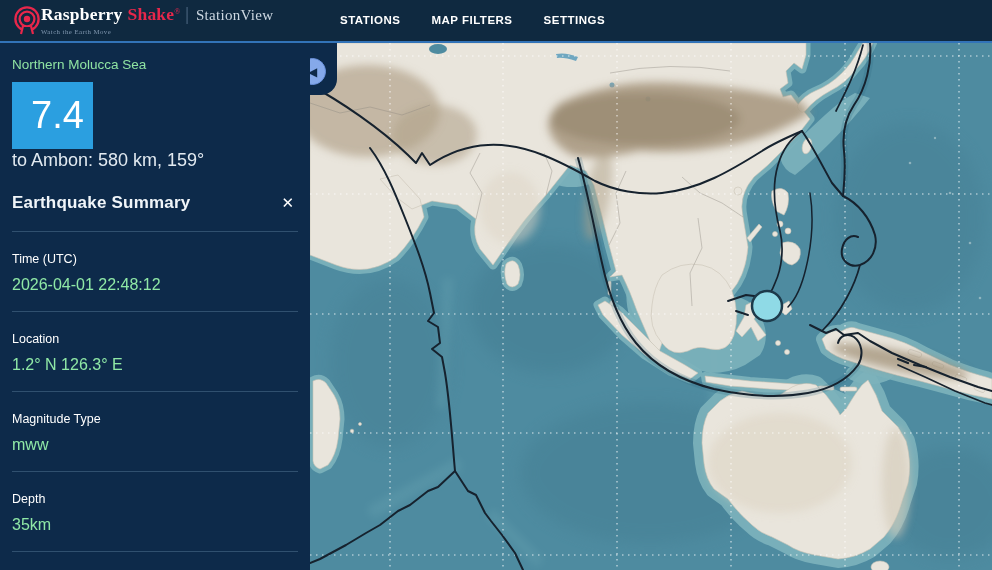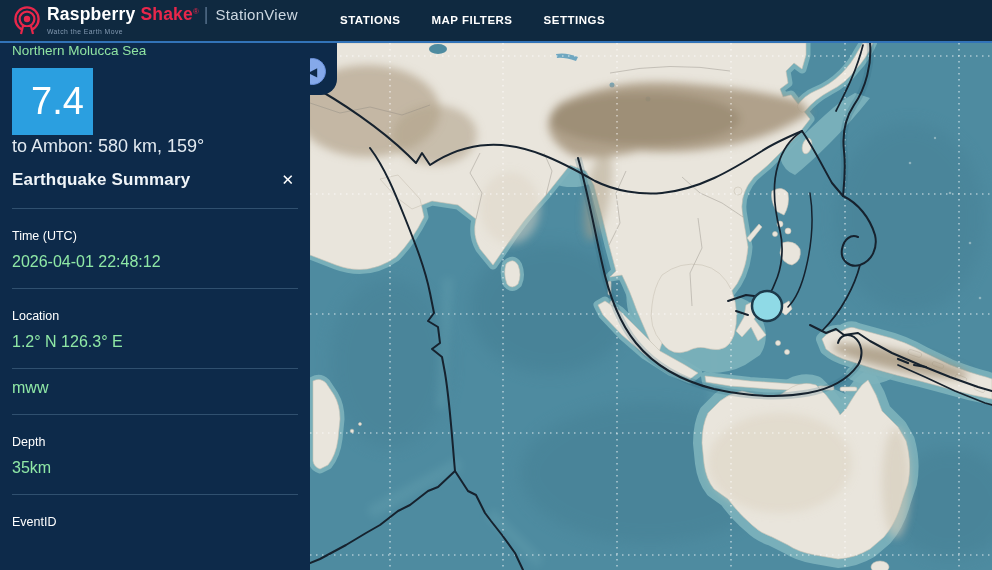--- a/index.html
+++ b/index.html
@@ -2,39 +2,39 @@
 <html><head>
 <meta charset="utf-8">
 <style>
   html,body{margin:0;padding:0;}
   body{width:992px;height:570px;overflow:hidden;position:relative;
        background:#0d2a4a;font-family:"Liberation Sans",sans-serif;}
   
   .topnav{position:absolute;top:0;left:0;width:992px;height:41px;background:#0f2940;
           border-bottom:2px solid #3273b8;z-index:40;}
   .logo-wrap{position:absolute;left:13px;top:5px;display:flex;align-items:flex-start;}
-  .brand-block{margin-left:6px;display:flex;flex-direction:column;}
+  .brand-block{display:flex;flex-direction:column;font-family:Liberation Serif, serif;}
   .brand-line{display:flex;align-items:baseline;line-height:19px;}
   .brand-1{font-size:17.5px;font-weight:bold;color:#ffffff;letter-spacing:.2px;}
   .brand-2{font-size:17.5px;font-weight:bold;color:#e8274b;margin-left:5px;letter-spacing:.2px;}
   .brand-reg{font-size:8px;color:#e8274b;vertical-align:super;position:relative;top:-6px;}
   .brand-sep{font-size:18px;color:#56708c;margin:0 7px 0 5px;font-weight:200;}
   .brand-3{font-size:15px;font-weight:400;color:#ccd7e1;letter-spacing:.3px;}
   .tagline{font-size:6.8px;color:#8299b1;letter-spacing:.45px;margin-top:1px;}
   .menu{position:absolute;left:340px;top:0;height:26px;display:flex;gap:31px;align-items:flex-end;}
   .menu-item{font-size:11.5px;font-weight:bold;color:#ffffff;letter-spacing:.5px;cursor:pointer;}
   
   .sidebar{position:absolute;top:43px;left:0;width:310px;height:527px;background:#0d2a4a;
            z-index:30;box-sizing:border-box;padding:0 12px;}
-  .region{font-size:13.5px;color:#8fe3a2;}
+  .region{margin-top:14px;font-size:13.5px;color:#8fe3a2;}
   .magbox{margin-top:10px;width:71px;height:67px;background:#2b9fe0;display:flex;
           align-items:center;justify-content:center;padding-left:10px;}
   .magval{font-size:38px;color:#ffffff;font-weight:400;}
   .distance{margin-top:1px;font-size:18px;color:#e2eaf1;}
-  .summary-head{margin-top:12px;display:flex;align-items:center;justify-content:space-between;}
+  .summary-head{margin-top:21px;display:flex;align-items:center;justify-content:space-between;}
   .summary-title{font-size:17px;font-weight:bold;color:#f0f5f9;letter-spacing:.2px;}
   .close-x{font-size:15px;color:#ffffff;cursor:pointer;padding:2px 4px;}
   .divider{border:none;border-top:1px solid #30506f;margin:17px 0 0 0;}
   .fld-label{margin-top:20px;font-size:12.5px;color:#ffffff;}
   .fld-value{margin-top:10px;font-size:16px;color:#8fe8a6;}
   
   .mapwrap{position:absolute;top:43px;left:310px;width:682px;height:527px;z-index:10;}
   .mapwrap svg{display:block;}
   .collapse-tab{position:absolute;left:0;top:0;width:27px;height:52px;background:#0d2a4a;
                 border-radius:0 0 16px 0;z-index:20;}
@@ -88,20 +88,21 @@
   <hr class="divider">
 
   <div class="fld-label">Time (UTC)</div>
   <div class="fld-value">2026-04-01 22:48:12</div>
   <hr class="divider">
 
   <div class="fld-label">Location</div>
   <div class="fld-value">1.2° N 126.3° E</div>
   <hr class="divider">
 
+  <div class="fld-label">Magnitude Type</div>
   <div class="fld-value">mww</div>
   <hr class="divider">
 
   <div class="fld-label">Depth</div>
   <div class="fld-value">35km</div>
   <hr class="divider">
 
   <div class="fld-label">EventID</div>
 
 </div>

